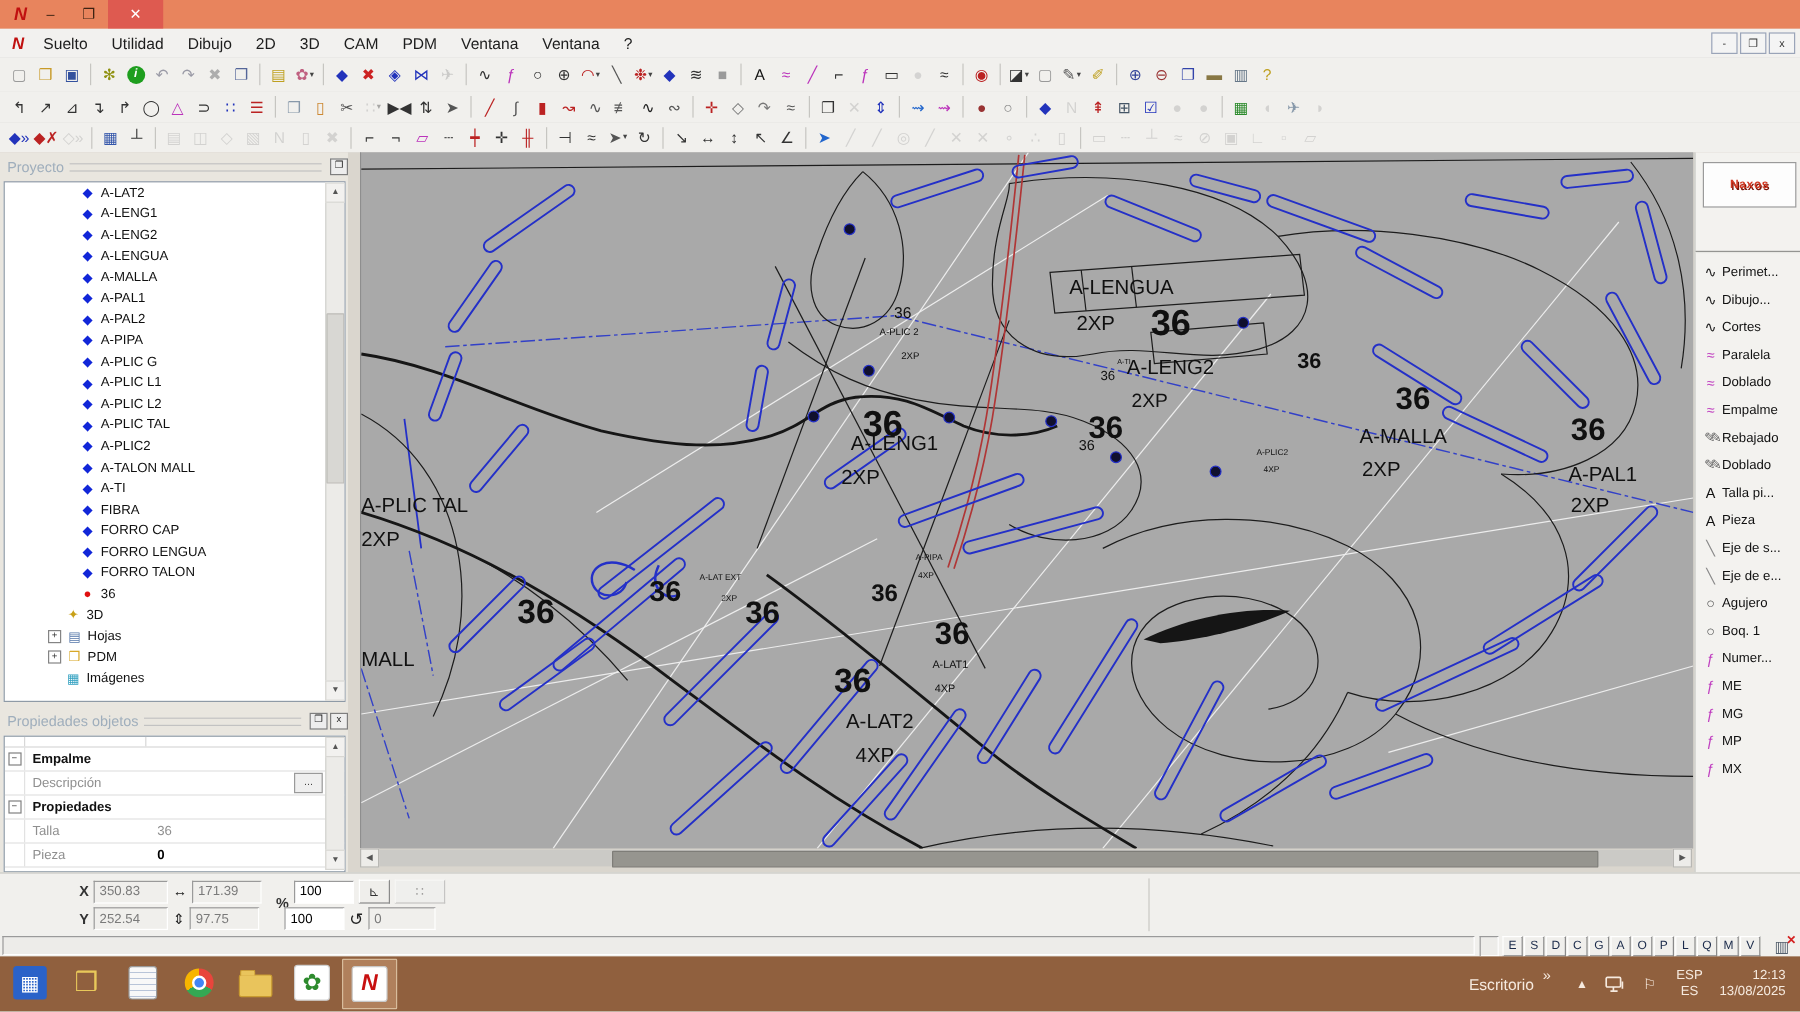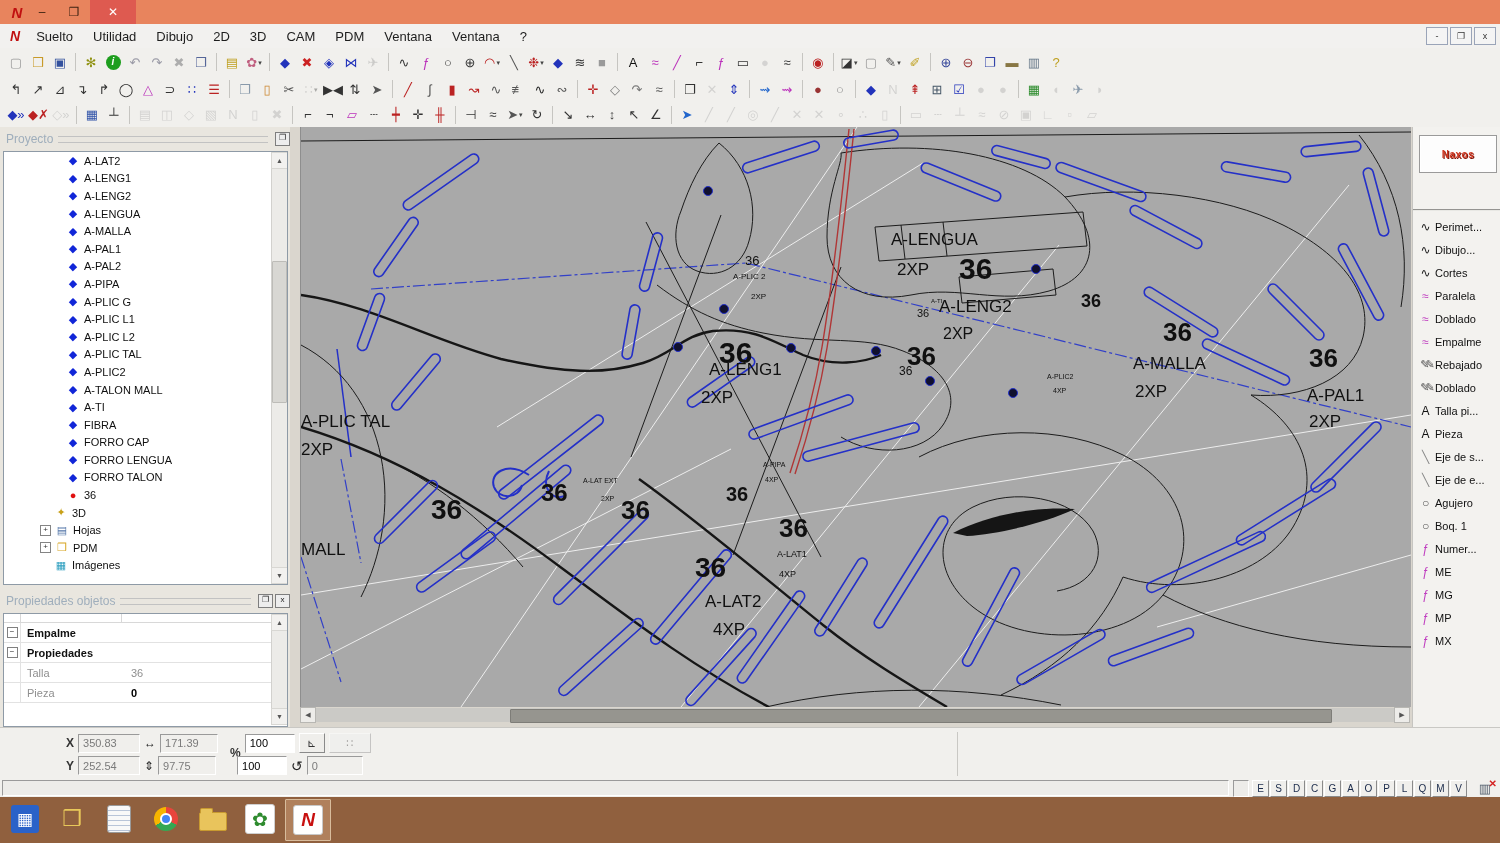--- a/index.html
+++ b/index.html
@@ -731,20 +731,26 @@
           <div style="flex:1"></div>
       </div>
       <div>
           <div class="prow">
             <div class="pgutter">
               <span class="pminus">−</span>
             </div>
             <div class="psec">Empalme</div>
           </div>
           <div class="prow">
+            <div class="pgutter"></div>
+            <div class="plabel">Descripción</div>
+            <div class="pvalue"></div>
+            <div class="pbtn">...</div>
+          </div>
+          <div class="prow">
             <div class="pgutter">
               <span class="pminus">−</span>
             </div>
             <div class="psec">Propiedades</div>
           </div>
           <div class="prow">
             <div class="pgutter"></div>
             <div class="plabel">Talla</div>
             <div class="pvalue">36</div>
           </div>
@@ -1073,13 +1079,36 @@
       <div class="app">
         <div class="foldr"></div>
       </div>
       <div class="app">
         <div class="tile green">✿</div>
       </div>
       <div class="app active">
         <div class="tile naxos">N</div>
       </div>
     </span>
+  <div id="tray">
+    <div id="tray-desktop">
+      <span>Escritorio</span>
+      <span class="chev">»</span>
+    </div>
+    <span class="tray-icon" style="font-size:10px">▲</span>
+    <span class="tray-icon">
+      <svg width="18" height="15" viewBox="0 0 18 15">
+          <rect x="1.5" y="1.5" width="12" height="8" rx="1" fill="none" stroke="#F6EADF" stroke-width="1.4"></rect>
+          <path d="M5 13 h6 M7.5 9.5 v3.5" stroke="#F6EADF" stroke-width="1.4" fill="none"></path>
+          <path d="M15 5 v6" stroke="#F6EADF" stroke-width="1.4"></path>
+        </svg>
+    </span>
+    <span class="tray-icon">⚐</span>
+    <div id="lang">
+      <div>ESP</div>
+      <div>ES</div>
+    </div>
+    <div id="clock">
+      <div>12:13</div>
+      <div>13/08/2025</div>
+    </div>
+  </div>
 </div>
 
 </body></html>

